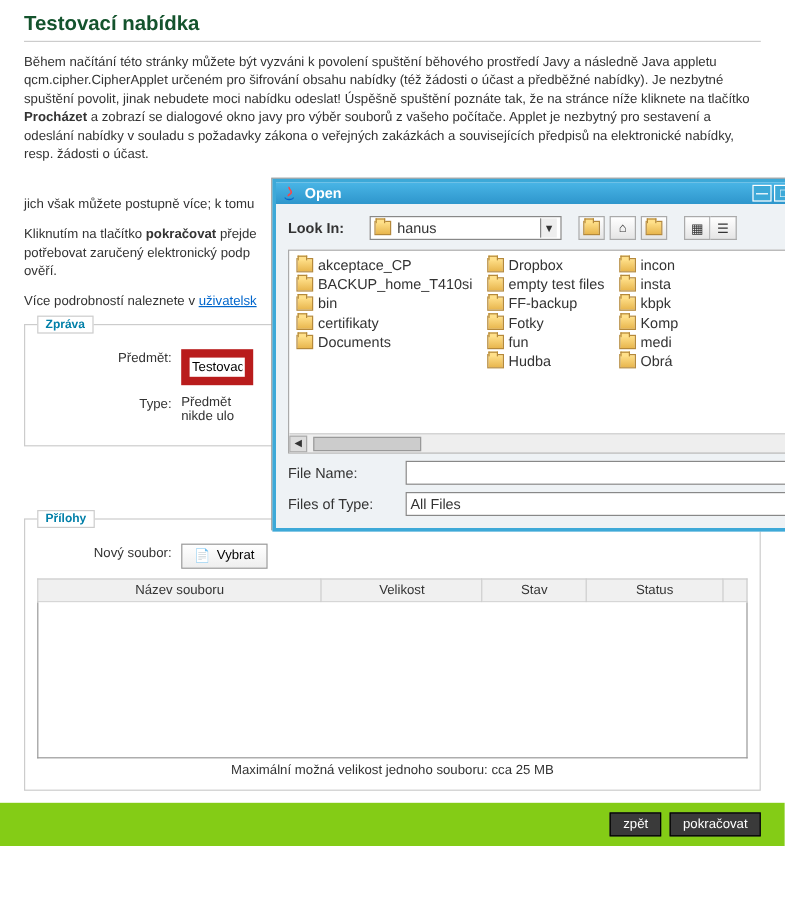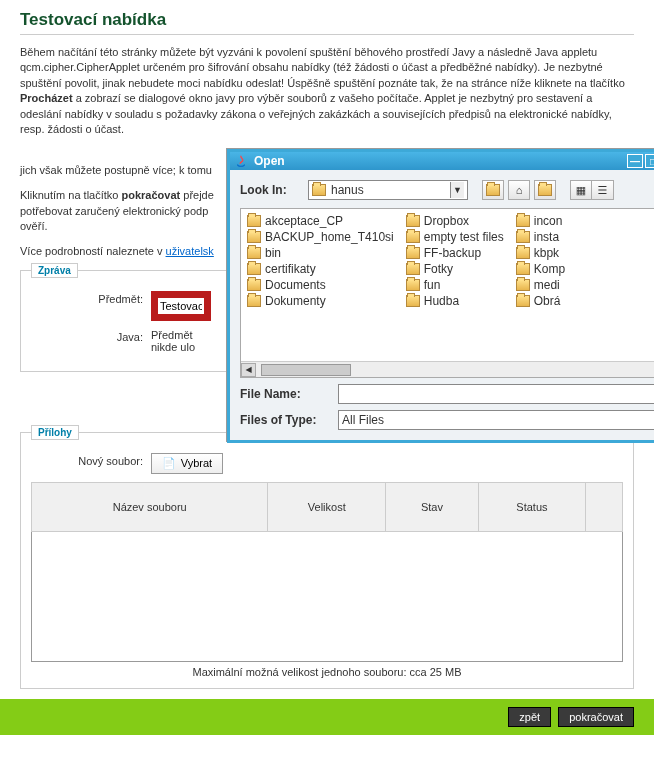--- a/index.html
+++ b/index.html
@@ -7,21 +7,21 @@
 .page { padding: 10px 20px; }
 h1 { color: #14532d; font-size: 17px; font-weight: bold; border-bottom: 1px solid #ccc; padding-bottom: 4px; margin-bottom: 10px; }
 p { line-height: 1.4; margin-bottom: 10px; }
 a.link { color: #0066cc; text-decoration: underline; }
 .fieldset-box { border: 1px solid #ccc; position: relative; margin-top: 10px; padding: 20px 10px 10px 10px; background: #fff; }
 .legend { position: absolute; top: -8px; left: 10px; background: #fff; color: #007fa8; font-size: 10px; font-weight: bold; border: 1px solid #ccc; padding: 1px 6px; }
 .form-row { display: flex; align-items: flex-start; margin-bottom: 8px; font-size: 11px; }
 .form-label { width: 120px; text-align: right; padding-right: 8px; padding-top: 2px; }
 .form-input { border: 7px solid #b91c1c; padding: 2px; font-size: 11px; }
 .file-table { width: 100%; border-collapse: collapse; font-size: 11px; border:1px solid #999; }
-.file-table th { background: #f0f0f0; border: 1px solid #ccc; padding: 18px; font-weight: normal; }
+.file-table th { background: #f0f0f0; border: 1px solid #ccc; padding: 3px; font-weight: normal; }
 .file-body { height: 130px; background:#fff; border:1px solid #999; border-top:none; }
 .note { text-align: center; font-size: 11px; margin-top: 4px; }
 .btn-select { display: inline-flex; align-items: center; background: linear-gradient(#fff,#eee); border:1px solid #999; padding: 3px 10px; font-size:11px; cursor:pointer; }
 .btn-select::before { content: "📄"; margin-right:5px; font-size:11px; }
 .bottom-bar { background: #84cc16; padding: 8px 20px; text-align: right; }
 .btn-dark { background:#3a3a3a; color:#fff; border:1px solid #000; padding:3px 10px; font-size:11px; cursor:pointer; margin-left:4px; }
 
 .dialog { position: absolute; left: 227px; top: 149px; width: 459px; border: 3px solid #3DA9D8; background:#EEF2F5; font-family: Arial,sans-serif; font-size:12px; box-shadow: -1px -1px 0 #999; }
 .titlebar { background: linear-gradient(#49B5E6,#2E96CC); color:#fff; display:flex; align-items:center; padding:2px 4px; font-size:12px; font-weight:bold; }
 .titlebar .java-icon { width:14px; height:14px; margin-right:6px; display:inline-block; }
@@ -42,21 +42,21 @@
 .filelist { border:1px solid #aaa; background:#fff; height:170px; overflow:hidden; position:relative; margin-bottom:6px; }
 .filecols { display:flex; height:152px; }
 .filecol { padding:4px 6px; }
 .file-item { display:flex; align-items:center; padding:1px 0; cursor:pointer; white-space:nowrap; }
 .file-item .folder-ico { margin-right:4px; flex-shrink:0; }
 .hscroll { position:absolute; bottom:0; left:0; right:0; height:16px; background:#eee; border-top:1px solid #ccc; display:flex; align-items:center; }
 .hscroll .arrow { width:15px; height:14px; background:#ddd; border:1px solid #aaa; display:flex; align-items:center; justify-content:center; font-size:8px; cursor:pointer; }
 .hscroll .track { flex:1; height:14px; position:relative; }
 .hscroll .thumb { position:absolute; left:5px; width:90px; height:12px; top:1px; background:#ccc; border:1px solid #999; }
 .dlg-row { display:flex; align-items:center; margin-top:6px; }
-.dlg-row label { font-weight:bold; width:98px; }
+.dlg-row label { font-weight:normal; width:98px; }
 .dlg-row .field { flex:1; height:20px; border:1px solid #888; background:#fff; display:flex; align-items:center; padding:0 3px; }
 .dlg-row .field .dd { margin-left:auto; width:14px; height:16px; border-left:1px solid #888; display:flex; align-items:center; justify-content:center; font-size:9px; background:#eee; }
 .dlg-btns { text-align:right; margin-top:10px; }
 .dlg-btn { background:linear-gradient(#fff,#e5e5e5); border:1px solid #888; padding:3px 16px; margin-left:6px; font-size:12px; font-weight:bold; cursor:pointer; }
 </style>
 </head>
 <body>
 
 <div class="page">
   <h1>Testovací nabídka</h1>
@@ -80,21 +80,21 @@
     <span>Více podrobností naleznete v </span><a href="#" class="link">uživatelsk</a>
   </p>
 
   <div class="fieldset-box">
     <div class="legend">Zpráva</div>
     <div class="form-row">
       <div class="form-label">Předmět:</div>
       <input class="form-input" style="width: 60px;" value="Testovací">
     </div>
     <div class="form-row">
-      <div class="form-label">Java:</div>
+      <div class="form-label">Type:</div>
       <div style="white-space:pre-line">Předmět
 nikde ulo</div>
     </div>
   </div>
 
   <div class="fieldset-box" style="margin-top:60px">
     <div class="legend">Přílohy</div>
     <div class="form-row">
       <div class="form-label">Nový soubor:</div>
       <button class="btn-select">Vybrat</button>
@@ -177,24 +177,20 @@
               <span>bin</span>
             </div>
             <div class="file-item">
               <span class="folder-ico"></span>
               <span>certifikaty</span>
             </div>
             <div class="file-item">
               <span class="folder-ico"></span>
               <span>Documents</span>
             </div>
-            <div class="file-item">
-              <span class="folder-ico"></span>
-              <span>Dokumenty</span>
-            </div>
           </div>
         <div class="filecol" id="col2">
             <div class="file-item">
               <span class="folder-ico"></span>
               <span>Dropbox</span>
             </div>
             <div class="file-item">
               <span class="folder-ico"></span>
               <span>empty test files</span>
             </div>

